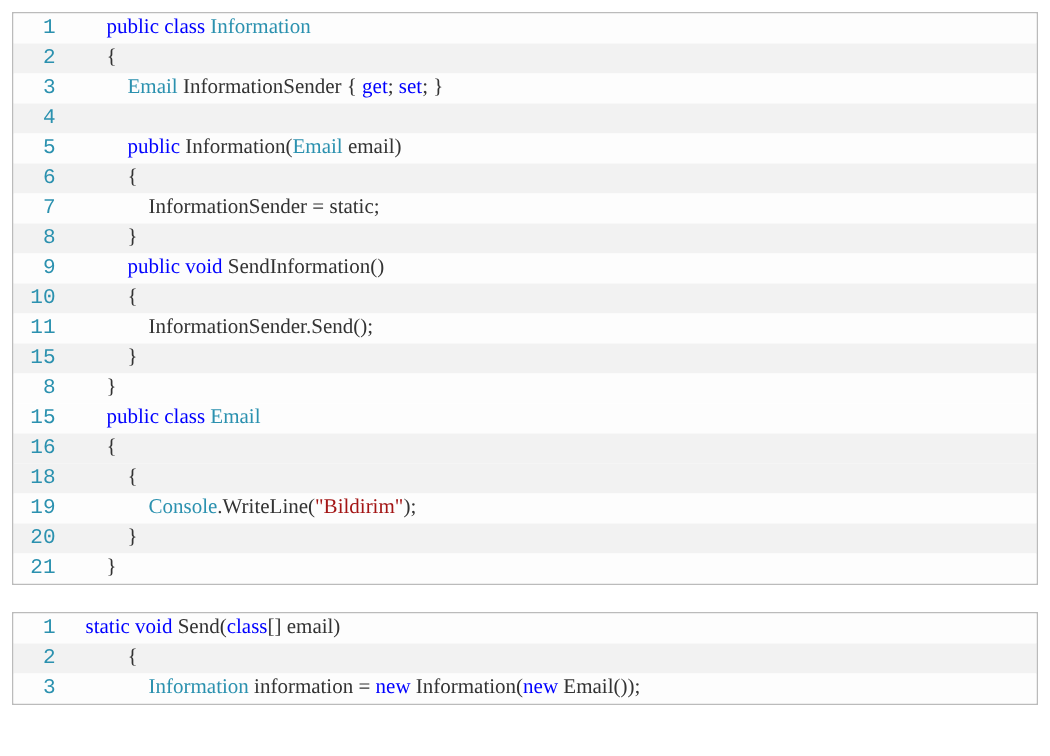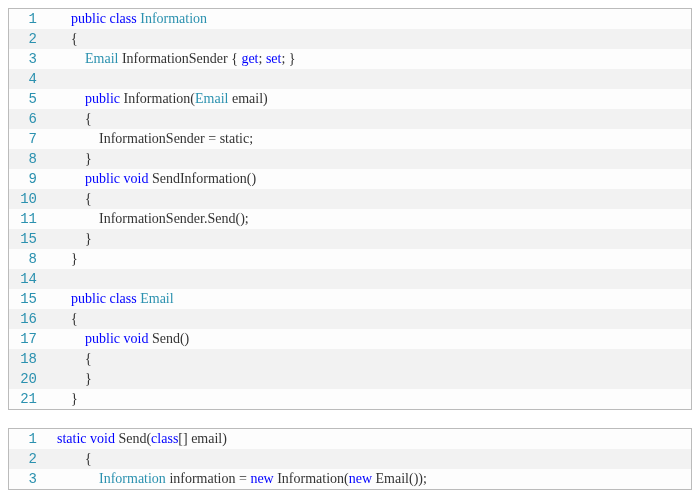--- a/index.html
+++ b/index.html
@@ -91,39 +91,35 @@
         <span class="code">                <span class="tok-plain">InformationSender.Send();</span></span>
       </div>
       <div class="line even">
         <span class="lineno">15</span>
         <span class="code">            <span class="tok-plain">}</span></span>
       </div>
       <div class="line odd">
         <span class="lineno">8</span>
         <span class="code">        <span class="tok-plain">}</span></span>
       </div>
-      <div class="line even">
-        <span class="lineno">14</span>
-        <span class="code"></span>
-      </div>
       <div class="line odd">
         <span class="lineno">15</span>
         <span class="code">        <span class="tok-kw">public </span><span class="tok-kw">class </span><span class="tok-type">Email</span></span>
       </div>
       <div class="line even">
         <span class="lineno">16</span>
         <span class="code">        <span class="tok-plain">{</span></span>
       </div>
-      <div class="line odd">
-        <span class="lineno">17</span>
-        <span class="code">            <span class="tok-kw">public </span><span class="tok-kw">void </span><span class="tok-plain">Send()</span></span>
-      </div>
       <div class="line even">
         <span class="lineno">18</span>
         <span class="code">            <span class="tok-plain">{</span></span>
+      </div>
+      <div class="line odd">
+        <span class="lineno">19</span>
+        <span class="code">                <span class="tok-type">Console</span><span class="tok-plain">.WriteLine(</span><span class="tok-str">"Bildirim"</span><span class="tok-plain">);</span></span>
       </div>
       <div class="line even">
         <span class="lineno">20</span>
         <span class="code">            <span class="tok-plain">}</span></span>
       </div>
       <div class="line odd">
         <span class="lineno">21</span>
         <span class="code">        <span class="tok-plain">}</span></span>
       </div>
     </div>

